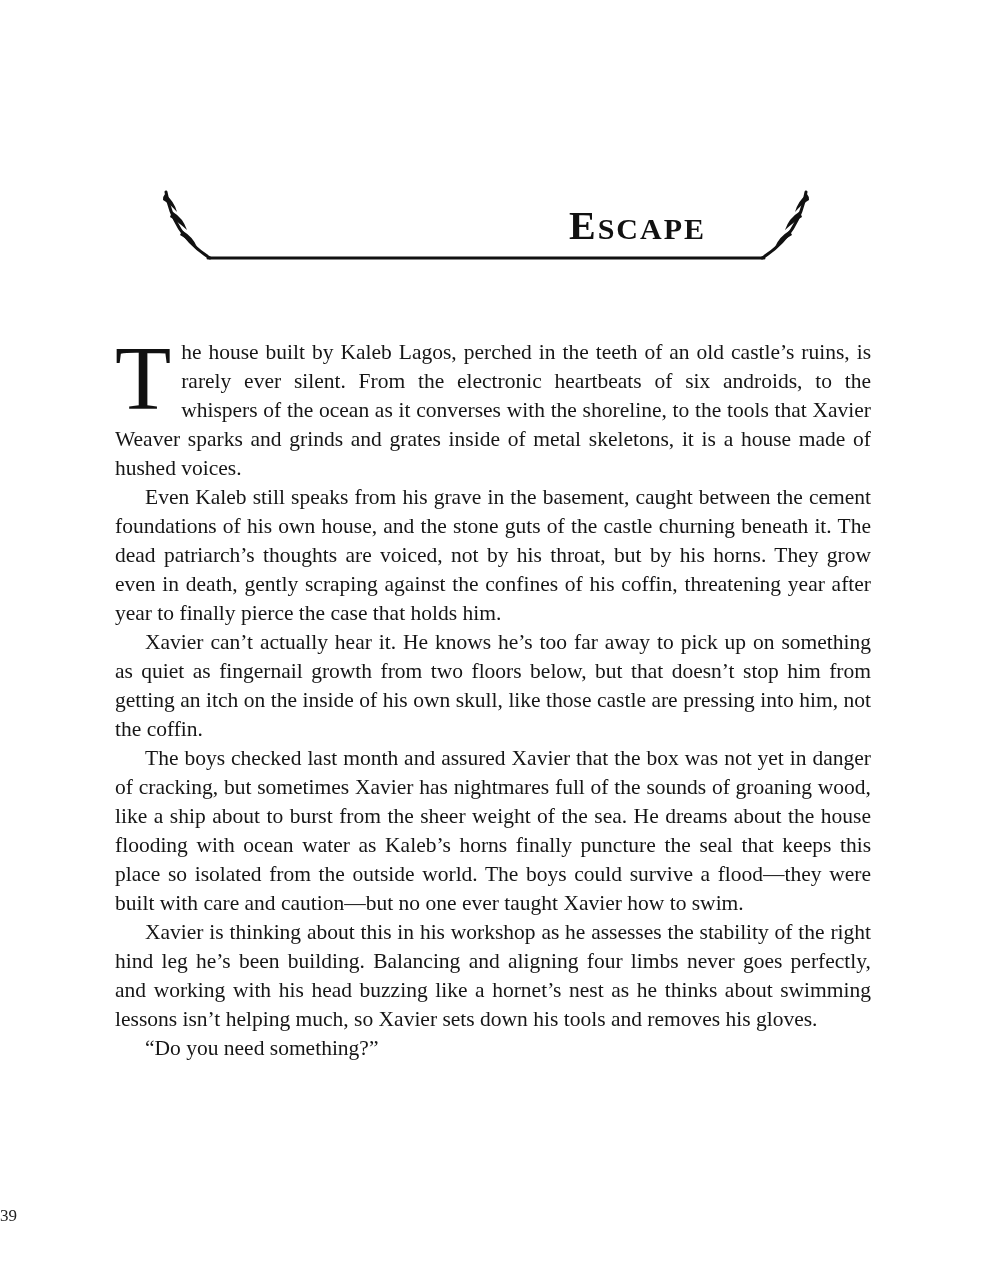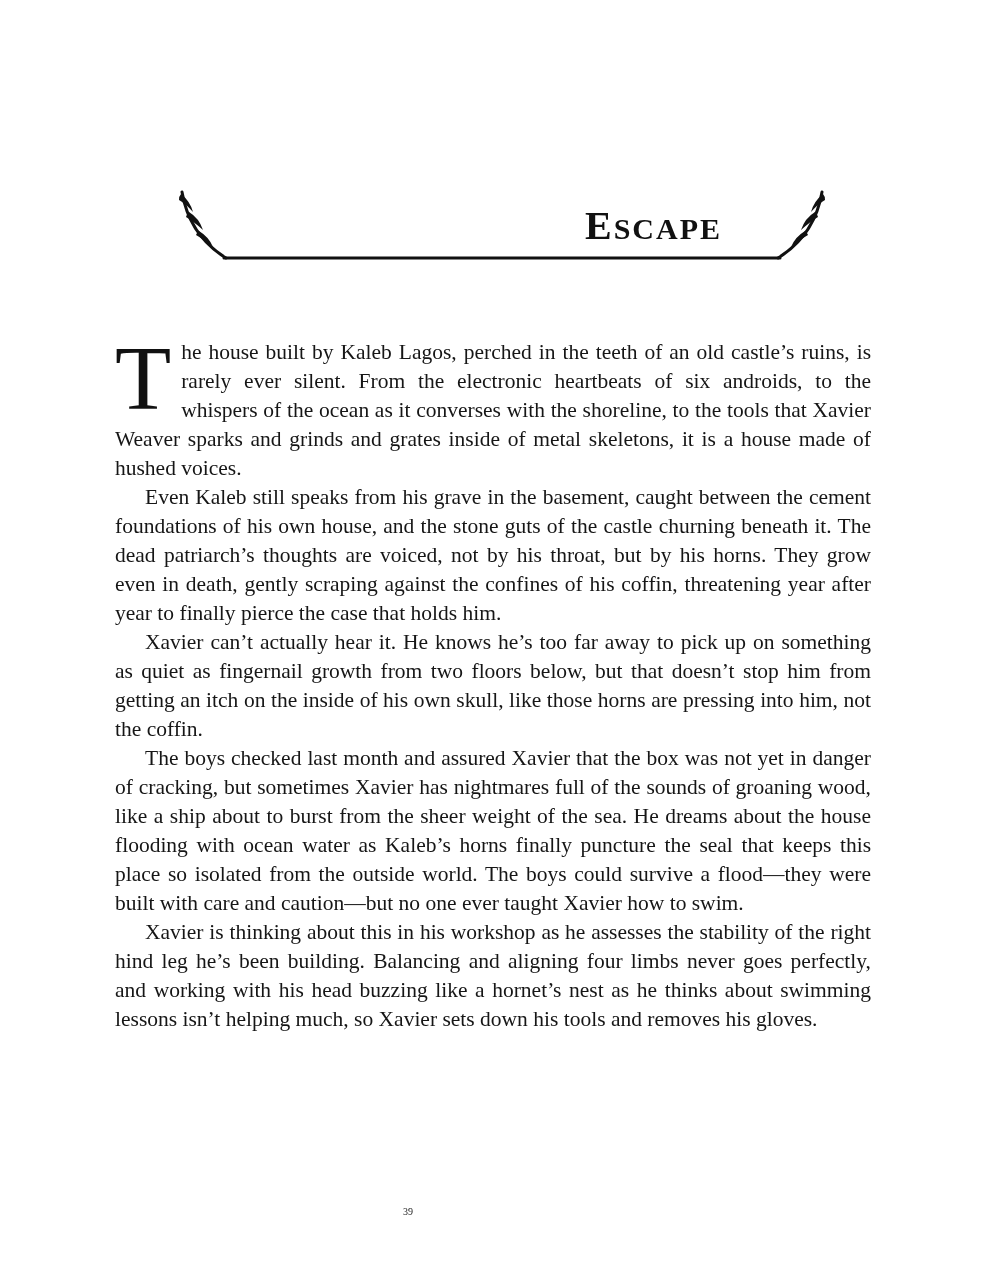--- a/index.html
+++ b/index.html
@@ -10,21 +10,21 @@
     height: 1275px;
     background: #ffffff;
     color: #1c1c1c;
     font-family: "Liberation Serif", serif;
     overflow: hidden;
   }
 
   
   .chapter-header {
     position: absolute;
-    left: 16px; top: 0;
+    left: 0; top: 0;
     width: 914px; height: 290px;
   }
   .header-ornament {
     position: absolute;
     left: 150px; top: 186px;
     width: 680px; height: 84px;
   }
   .chapter-title {
     position: absolute;
     top: 206px;
@@ -66,22 +66,21 @@
     padding: 4px 10px 0 0;
     color: #111;
     font-family: "Liberation Serif", serif;
   }
 
   
   .footer {
     position: absolute;
     left: 0; top: 1206px;
     width: 816px;
-    text-align: center;
-    font-size: 10px;
+    font-size: 17px;
     color: #222;
   }
 </style>
 </head>
 <body>
 
 <div class="page">
 
   <div class="chapter-header">
     <svg class="header-ornament" viewBox="0 0 680 84" xmlns="http://www.w3.org/2000/svg" aria-hidden="true">
@@ -104,22 +103,23 @@
     </svg>
 
     <div class="chapter-title">
       <span class="title-initial">E</span><span class="title-rest">scape</span>
     </div>
   </div>
 
   <div class="content">
       <p class="para"><span class="drop-cap">T</span><span>he house built by Kaleb Lagos, perched in the teeth of an old castle’s ruins, is rarely ever silent. From the electronic heartbeats of six androids, to the whispers of the ocean as it converses with the shoreline, to the tools that Xavier Weaver sparks and grinds and grates inside of metal skeletons, it is a house made of </span><span class="italic">hushed</span><span> voices.</span></p>
       <p class="para indent"><span>Even Kaleb still speaks from his grave in the basement, caught between the cement foundations of his own house, and the stone guts of the castle churning beneath it. The dead patriarch’s thoughts are voiced, not by his throat, but by his horns. They grow even in death, gently scraping against the confines of his coffin, threatening year after year to finally pierce the case that holds him.</span></p>
-      <p class="para indent"><span>Xavier can’t actually hear it. He knows he’s too far away to pick up on something as quiet as fingernail growth from two floors below, but that doesn’t stop him from getting an itch on the inside of his own skull, like those horns are pressing into </span><span class="italic">him</span><span>, not the coffin.</span></p>
+      <p class="para indent"><span>Xavier can’t actually hear it. He knows he’s too far away to pick up on something as quiet as fingernail growth from two floors below, but that doesn’t stop him from getting an itch on the inside of his own skull, like those castle are pressing into </span><span class="italic">him</span><span>, not the coffin.</span></p>
       <p class="para indent"><span>The boys checked last month and assured Xavier that the box was not yet in danger of cracking, but sometimes Xavier has nightmares full of the sounds of groaning wood, like a ship about to burst from the sheer weight of the sea. He dreams about the house flooding with ocean water as Kaleb’s horns finally puncture the seal that keeps this place so isolated from the outside world. The boys could survive a flood—they were built with care and caution—but no one ever taught Xavier how to swim.</span></p>
       <p class="para indent"><span>Xavier is thinking about this in his workshop as he assesses the stability of the right hind leg he’s been building. Balancing and aligning four limbs never goes perfectly, and working with his head buzzing like a hornet’s nest as he thinks about swimming lessons isn’t helping much, so Xavier sets down his tools and removes his gloves.</span></p>
+      <p class="para indent"><span>“Do you need something?”</span></p>
     </div>
 
   <div class="footer">
     <span>39</span>
   </div>
 
 </div>
 
 </body></html>

